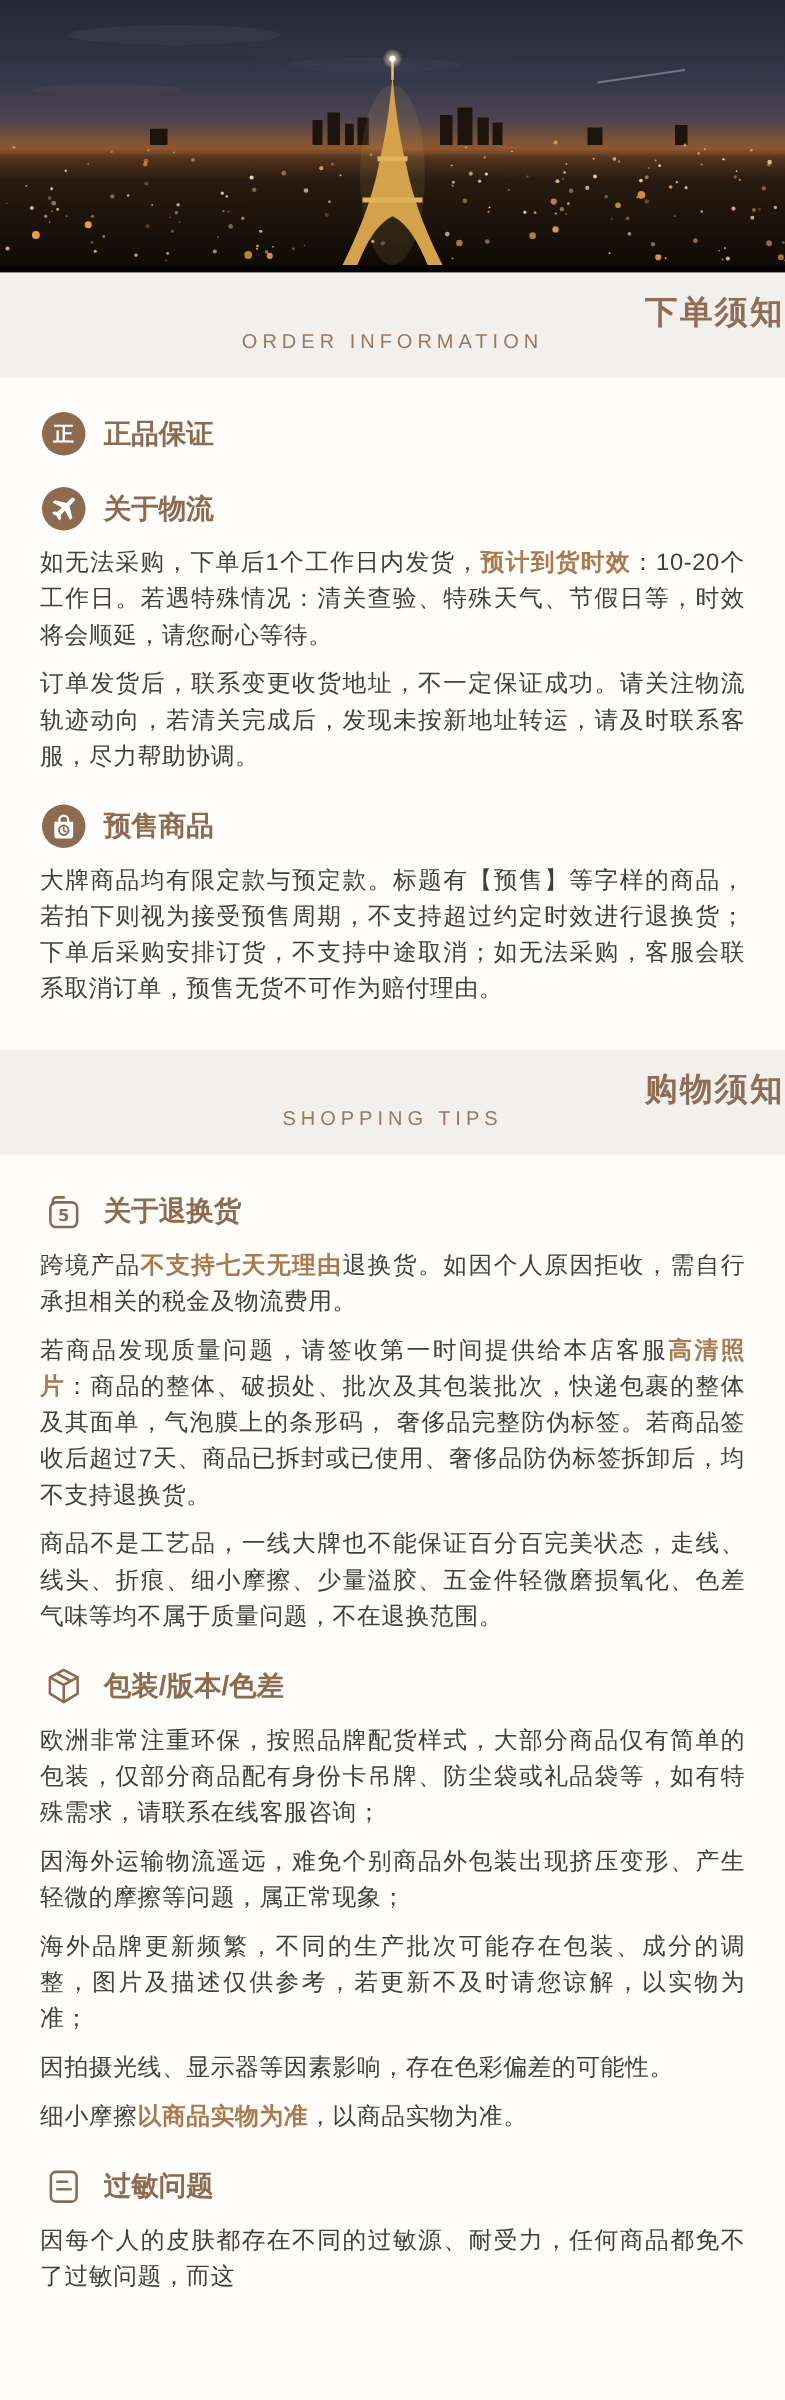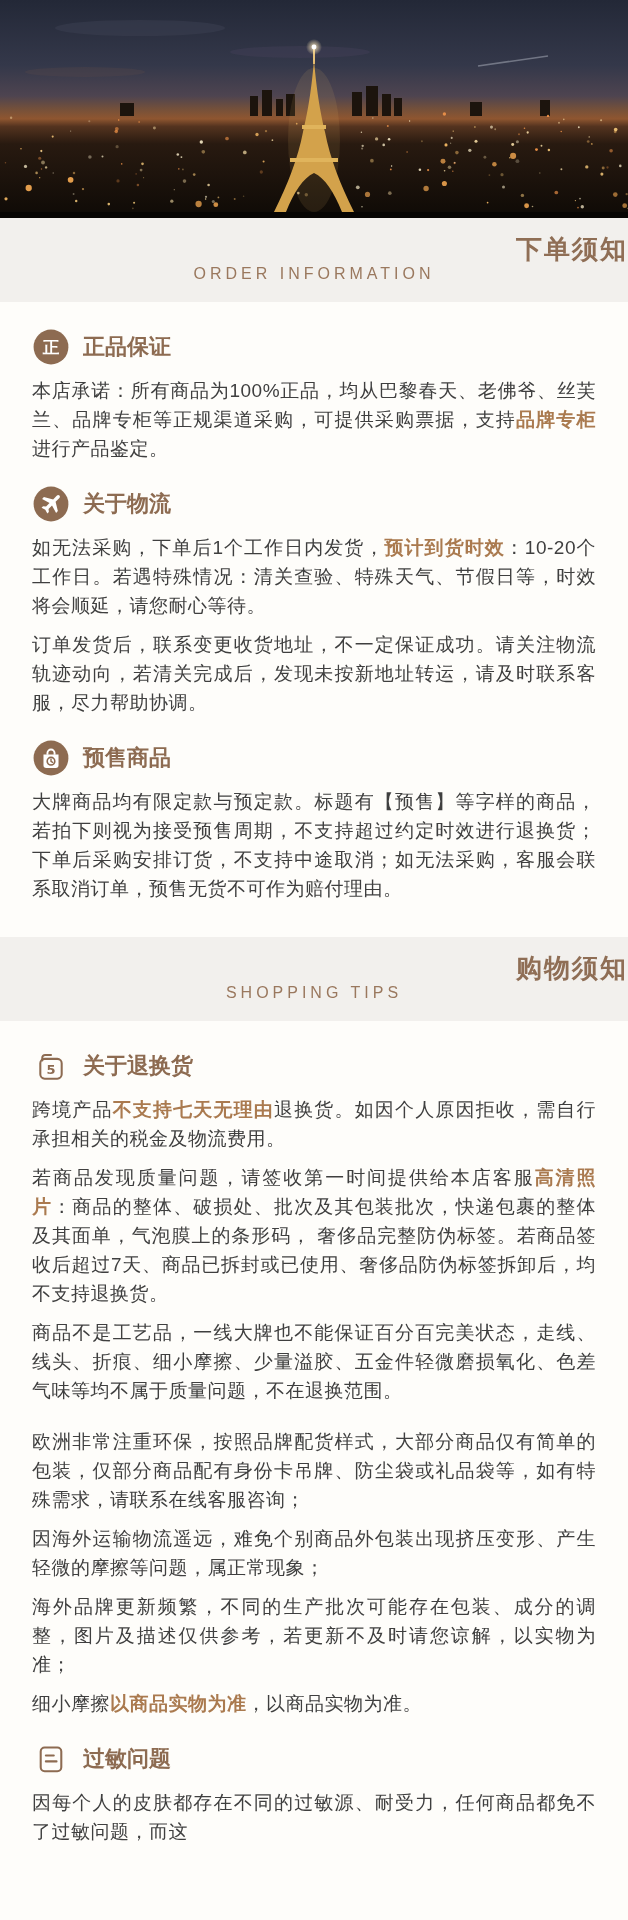--- a/index.html
+++ b/index.html
@@ -280,21 +280,20 @@
       <div class="section">
         <div class="sec-head">
           <span class="sec-icon">
             <svg viewBox="0 0 48 48">
               <circle cx="24" cy="24" r="22" fill="#8d6b51"></circle>
               <text x="24" y="31.5" font-size="21" font-weight="bold" fill="#fff" text-anchor="middle" font-family="DejaVu Sans,sans-serif">正</text>
             </svg>
           </span>
           <span class="sec-title">正品保证</span>
         </div>
-        <p><span>本店承诺：所有商品为100%正品，均从巴黎春天、老佛爷、丝芙兰、品牌专柜等正规渠道采购，可提供采购票据，支持</span><span class="hl">品牌专柜</span><span>进行产品鉴定。</span></p>
       </div>
       <div class="section">
         <div class="sec-head">
           <span class="sec-icon">
             <svg viewBox="0 0 48 48">
               <circle cx="24" cy="24" r="22" fill="#8d6b51"></circle>
               <g transform="rotate(45 24 24)">
                 <path fill="#fff" d="M24 9c1.3 0 2.2 1 2.2 2.6V18l10.3 6.2v3.2l-10.3-3v6.2l3 2.4v2.7L24 34.2l-5.2 1.5V33l3-2.4v-6.2l-10.3 3v-3.2L21.8 18v-6.4C21.8 10 22.7 9 24 9z"></path>
               </g>
             </svg>
@@ -336,23 +335,35 @@
               <text x="24" y="34" font-size="16.5" font-weight="bold" fill="#8d6b51" stroke="none" text-anchor="middle" font-family="DejaVu Sans,sans-serif">5</text>
             </svg>
           </span>
           <span class="sec-title">关于退换货</span>
         </div>
         <p><span>跨境产品</span><span class="hl">不支持七天无理由</span><span>退换货。如因个人原因拒收，需自行承担相关的税金及物流费用。</span></p>
         <p><span>若商品发现质量问题，请签收第一时间提供给本店客服</span><span class="hl">高清照片</span><span>：商品的整体、破损处、批次及其包装批次，快递包裹的整体及其面单，气泡膜上的条形码， 奢侈品完整防伪标签。若商品签收后超过7天、商品已拆封或已使用、奢侈品防伪标签拆卸后，均不支持退换货。</span></p>
         <p><span>商品不是工艺品，一线大牌也不能保证百分百完美状态，走线、线头、折痕、细小摩擦、少量溢胶、五金件轻微磨损氧化、色差气味等均不属于质量问题，不在退换范围。</span></p>
       </div>
       <div class="section">
+        <div class="sec-head">
+          <span class="sec-icon">
+            <svg viewBox="0 0 48 48" fill="none" stroke="#8d6b51" stroke-width="2.6" stroke-linejoin="round">
+              <path d="M24 7.5 38 15v16.5L24 40 10 31.5V15z"></path>
+              <path d="M10 15l14 7.5L38 15"></path>
+              <path d="M24 22.5V40"></path>
+              <path d="M17 11.2l14 7.5"></path>
+            </svg>
+          </span>
+          <span class="sec-title">包装/版本/色差</span>
+        </div>
         <p><span>欧洲非常注重环保，按照品牌配货样式，大部分商品仅有简单的包装，仅部分商品配有身份卡吊牌、防尘袋或礼品袋等，如有特殊需求，请联系在线客服咨询；</span></p>
         <p><span>因海外运输物流遥远，难免个别商品外包装出现挤压变形、产生轻微的摩擦等问题，属正常现象；</span></p>
         <p><span>海外品牌更新频繁，不同的生产批次可能存在包装、成分的调整，图片及描述仅供参考，若更新不及时请您谅解，以实物为准；</span></p>
+        <p><span>因拍摄光线、显示器等因素影响，存在色彩偏差的可能性。</span></p>
         <p><span>细小摩擦</span><span class="hl">以商品实物为准</span><span>，以商品实物为准。</span></p>
       </div>
       <div class="section">
         <div class="sec-head">
           <span class="sec-icon">
             <svg viewBox="0 0 48 48" fill="none" stroke="#8d6b51" stroke-width="2.6" stroke-linecap="round">
               <rect x="11" y="9.5" width="26" height="30" rx="5"></rect>
               <path d="M17.5 19.5h10"></path>
               <path d="M17.5 27h13.5"></path>
             </svg>

